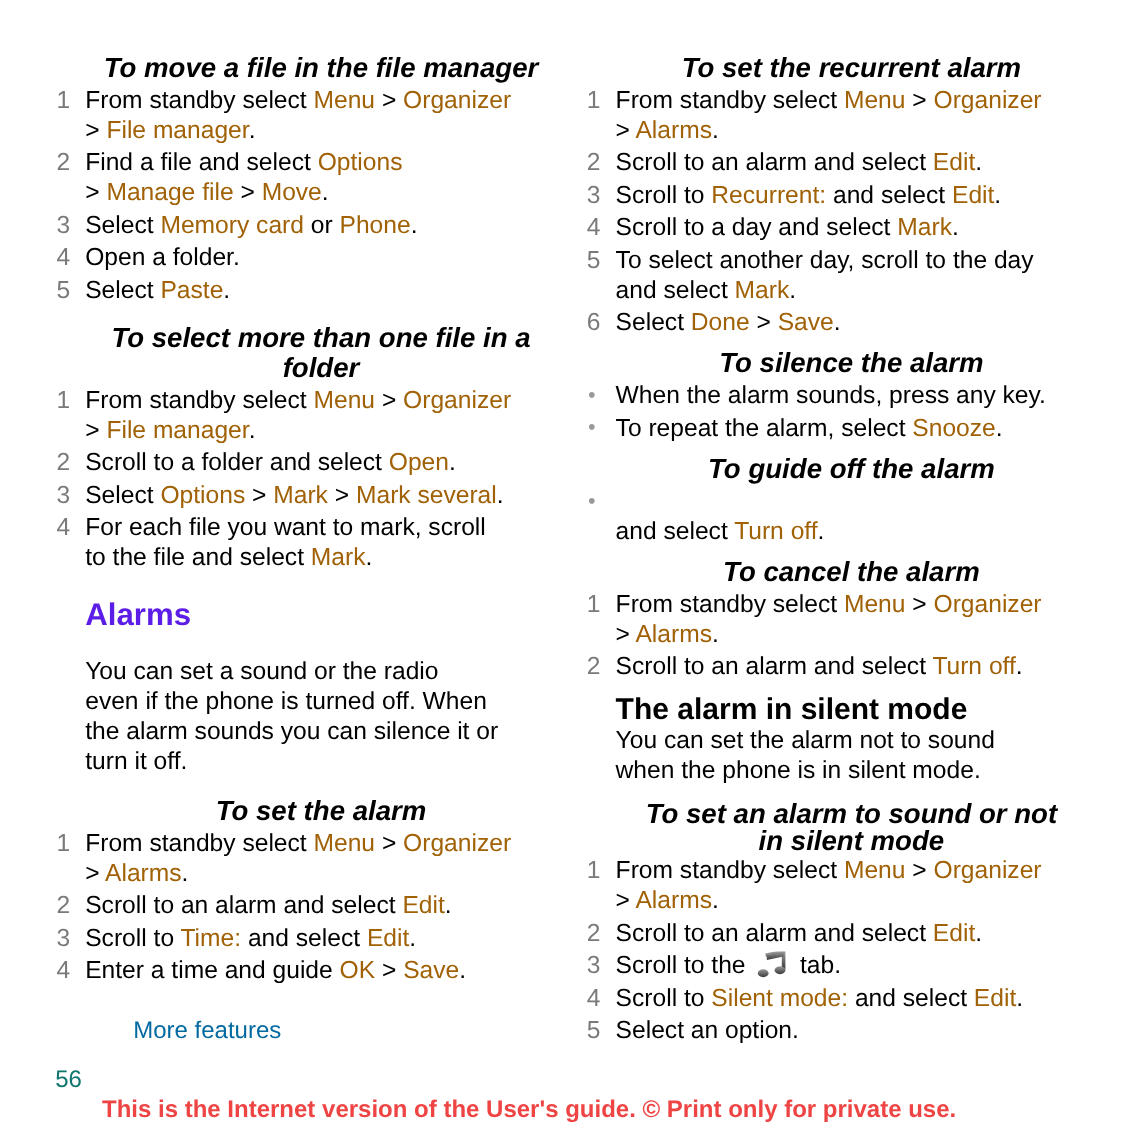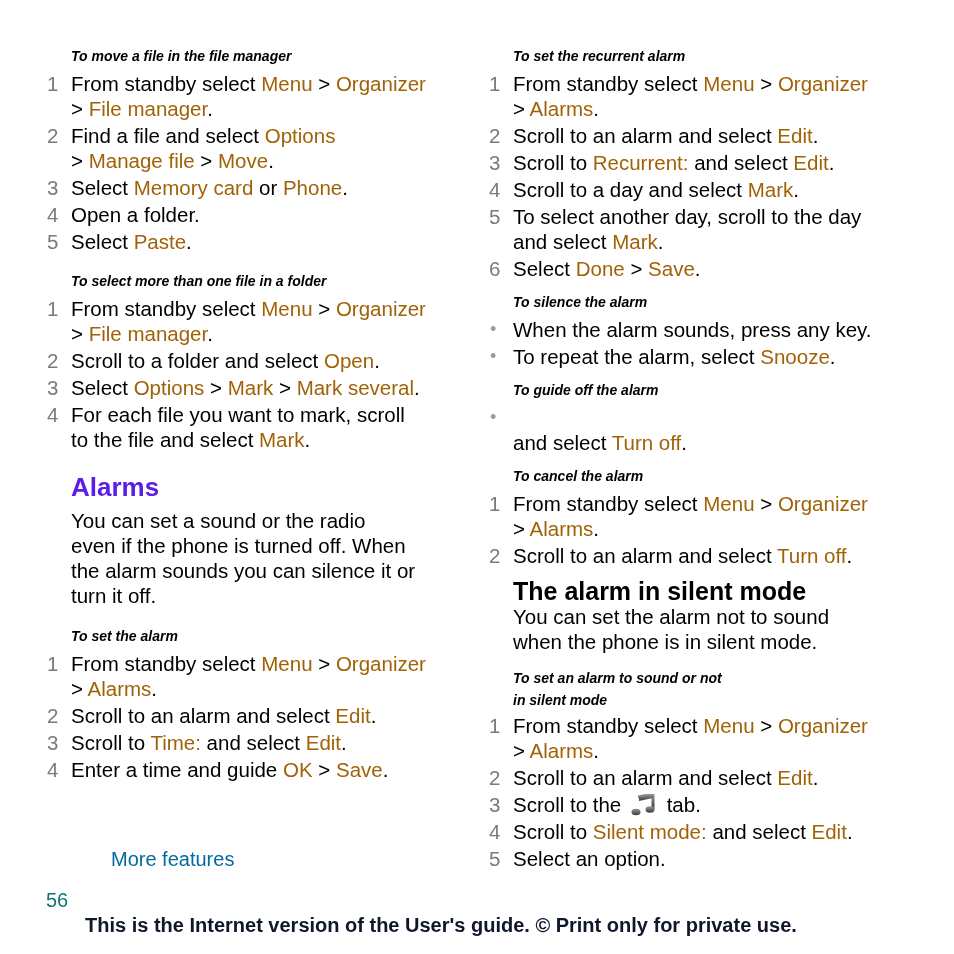--- a/index.html
+++ b/index.html
@@ -1,36 +1,36 @@
 <!DOCTYPE html>
 <html><head>
 <meta charset="utf-8">
 <style>
   html, body { margin: 0; padding: 0; background: #ffffff; }
   body { width: 954px; height: 954px; position: relative; overflow: hidden;
          font-family: "Liberation Sans", sans-serif; color: #000; }
   .col { position: absolute; top: 44px; width: 420px; }
   .col-left { left: 44px; }
   .col-right { left: 486px; }
-  .heading { font-style: italic; font-weight: bold; font-size: 14px; line-height: 25px;
-             margin-left: 27px; }
+  .heading { font-style: italic; font-weight: bold; font-size: 23px; line-height: 25px;
+             margin-left: 27px; text-align: center; }
   .sec { margin-bottom: 0; }
   ol.steps, ul.bullets { list-style: none; margin: 0; padding: 0; }
   .step { position: relative; padding-left: 27px; font-size: 20.5px; line-height: 25px;
           margin-top: 2px; }
   .num { position: absolute; left: 3px; top: 0; color: #7a7a7a; }
   .bullet { position: absolute; left: 4px; top: 0; color: #9a9a9a; font-size: 18px; }
   .lk { color: #a16207; }
   .h-alarms { margin-left: 27px; font-size: 26px; font-weight: bold; color: #5c1ee6; line-height: 30px; }
   .para { margin-left: 27px; font-size: 20.5px; line-height: 25px; }
   .subhead { margin-left: 27px; font-size: 25px; font-weight: bold; line-height: 25px; }
   .note-icon { display: inline-block; width: 26px; height: 22px; vertical-align: -4px; margin: 0 4px; }
   .footer-num { position: absolute; left: 46px; top: 889px; font-size: 20px; color: #0f766e; }
   .footer-sec { position: absolute; left: 111px; top: 848px; font-size: 20px; color: #0369a1; }
-  .footer-copy { position: absolute; left: 85px; top: 914px; font-size: 20px; font-weight: bold; color: #0f172a; }
+  .footer-copy { position: absolute; left: 85px; top: 914px; font-size: 20px; font-weight: bold; color: #ef4444; }
 </style>
 </head>
 <body>
 
 <div class="col col-left">
   <div class="sec" style="margin-top:0px;">
     <div class="heading">To move a file in the file manager</div>
     <ol class="steps">
         <li class="step"><span class="num">1</span><span>From standby select </span><span class="lk">Menu</span><span> &gt; </span><span class="lk">Organizer</span><br><span>&gt; </span><span class="lk">File manager</span><span>.</span></li>
         <li class="step"><span class="num">2</span><span>Find a file and select </span><span class="lk">Options</span><br><span>&gt; </span><span class="lk">Manage file</span><span> &gt; </span><span class="lk">Move</span><span>.</span></li>
@@ -42,21 +42,21 @@
   <div class="sec" style="margin-top:15px;">
     <div class="heading">To select more than one file in a folder</div>
     <ol class="steps">
         <li class="step"><span class="num">1</span><span>From standby select </span><span class="lk">Menu</span><span> &gt; </span><span class="lk">Organizer</span><br><span>&gt; </span><span class="lk">File manager</span><span>.</span></li>
         <li class="step"><span class="num">2</span><span>Scroll to a folder and select </span><span class="lk">Open</span><span>.</span></li>
         <li class="step"><span class="num">3</span><span>Select </span><span class="lk">Options</span><span> &gt; </span><span class="lk">Mark</span><span> &gt; </span><span class="lk">Mark several</span><span>.</span></li>
         <li class="step"><span class="num">4</span><span>For each file you want to mark, scroll</span><br><span>to the file and select </span><span class="lk">Mark</span><span>.</span></li>
       </ol>
   </div>
   <div class="h-alarms" style="margin-top:20px;">Alarms</div>
-  <div class="para" style="margin-top:6px;">
+  <div class="para" style="margin-top:20px;">
       <div>You can set a sound or the radio</div>
       <div>even if the phone is turned off. When</div>
       <div>the alarm sounds you can silence it or</div>
       <div>turn it off.</div>
     </div>
   <div class="sec" style="margin-top:16px;">
     <div class="heading">To set the alarm</div>
     <ol class="steps">
         <li class="step"><span class="num">1</span><span>From standby select </span><span class="lk">Menu</span><span> &gt; </span><span class="lk">Organizer</span><br><span>&gt; </span><span class="lk">Alarms</span><span>.</span></li>
         <li class="step"><span class="num">2</span><span>Scroll to an alarm and select </span><span class="lk">Edit</span><span>.</span></li>

